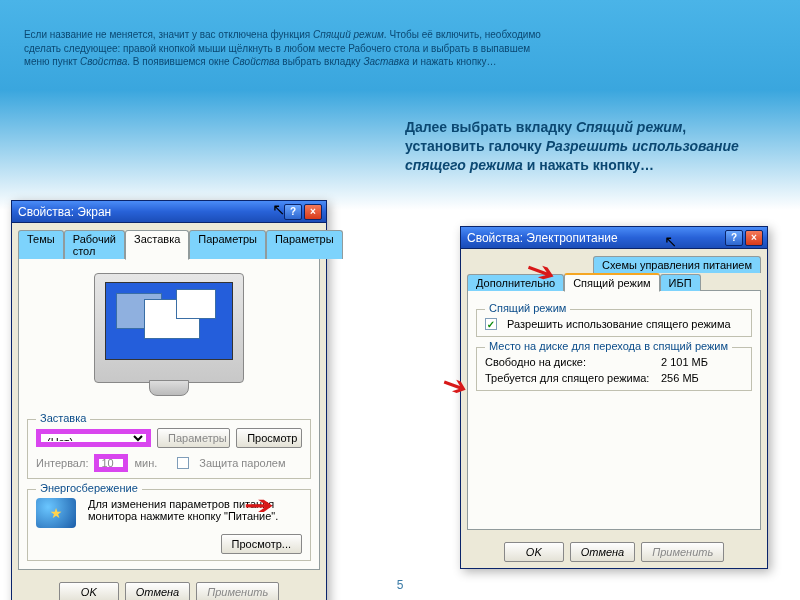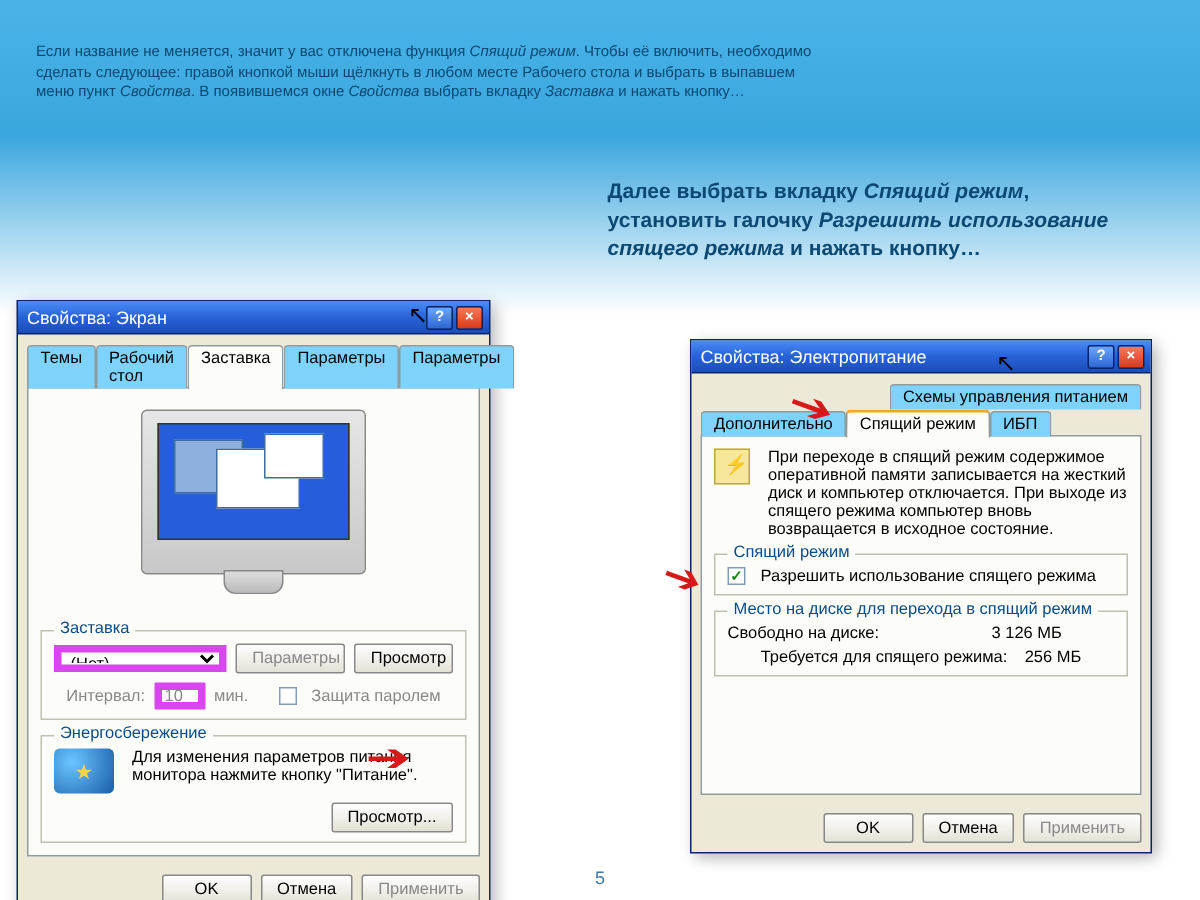--- a/index.html
+++ b/index.html
@@ -159,23 +159,24 @@
     padding: 2px 10px;
     border-radius: 2px;
     min-width: 60px;
     text-align: center;
     height: 20px;
     line-height: 14px;
   }
   .btn.disabled { color: #888; }
   .bottombar {
     display: flex;
-    justify-content: flex-end;
+    justify-content: center;
     gap: 6px;
     padding: 6px;
+    font-style: italic;
   }
   .energy-icon {
     width: 40px; height: 30px;
     background: radial-gradient(circle at 30% 30%, #6ac6ff, #1a5ca8);
     border-radius: 4px;
     position: relative;
     display: inline-block;
     vertical-align: middle;
     margin-right: 6px;
   }
@@ -273,21 +274,21 @@
     <div style="height:18px;"></div>
     <div class="groupbox">
       <div class="legend">Заставка</div>
       <div class="row">
         <select style="width:130px;">
           <option>(Нет)</option>
         </select>
         <div class="btn disabled">Параметры</div>
         <div class="btn">Просмотр</div>
       </div>
-      <div class="row" style="margin-top:6px; color:#888;justify-content:center;">
+      <div class="row" style="margin-top:6px; color:#888;">
         <span>Интервал:</span>
         <input type="text" style="width: 34px; color: rgb(136, 136, 136);" value="10">
         <span>мин.</span>
         <span style="width:8px;"></span>
         <span class="checkbox"></span>
         <span>Защита паролем</span>
       </div>
     </div>
     <div class="groupbox">
       <div class="legend">Энергосбережение</div>
@@ -320,38 +321,34 @@
   </div>
   <div class="tabs" style="justify-content:flex-end;">
     <div class="tab">Схемы управления питанием</div>
   </div>
   <div class="tabs" style="padding-top:0;align-items:flex-end;">
     <div class="tab">Дополнительно</div>
     <div class="tab active highl">Спящий режим</div>
     <div class="tab">ИБП</div>
   </div>
   <div class="panel" style="min-height:240px;">
-    <div class="row" style="align-items:flex-start;">
-      <span class="power-icon"></span>
-      <span style="flex:1;">При переходе в спящий режим содержимое оперативной памяти записывается на жесткий диск и компьютер отключается. При выходе из спящего режима компьютер вновь возвращается в исходное состояние.</span>
-    </div>
     <div class="groupbox">
       <div class="legend">Спящий режим</div>
       <div class="row">
         <span class="checkbox">✓</span>
         <span>Разрешить использование спящего режима</span>
       </div>
     </div>
     <div class="groupbox">
       <div class="legend">Место на диске для перехода в спящий режим</div>
       <div class="row">
         <span style="width:170px;">Свободно на диске:</span>
-        <span>3 126 МБ</span>
-      </div>
-      <div class="row" style="margin-top:4px;justify-content:center;">
+        <span>2 101 МБ</span>
+      </div>
+      <div class="row" style="margin-top:4px;">
         <span style="width:170px;">Требуется для спящего режима:</span>
         <span>256 МБ</span>
       </div>
     </div>
   </div>
   <div class="bottombar">
     <div class="btn">OK</div>
     <div class="btn">Отмена</div>
     <div class="btn disabled">Применить</div>
   </div>

